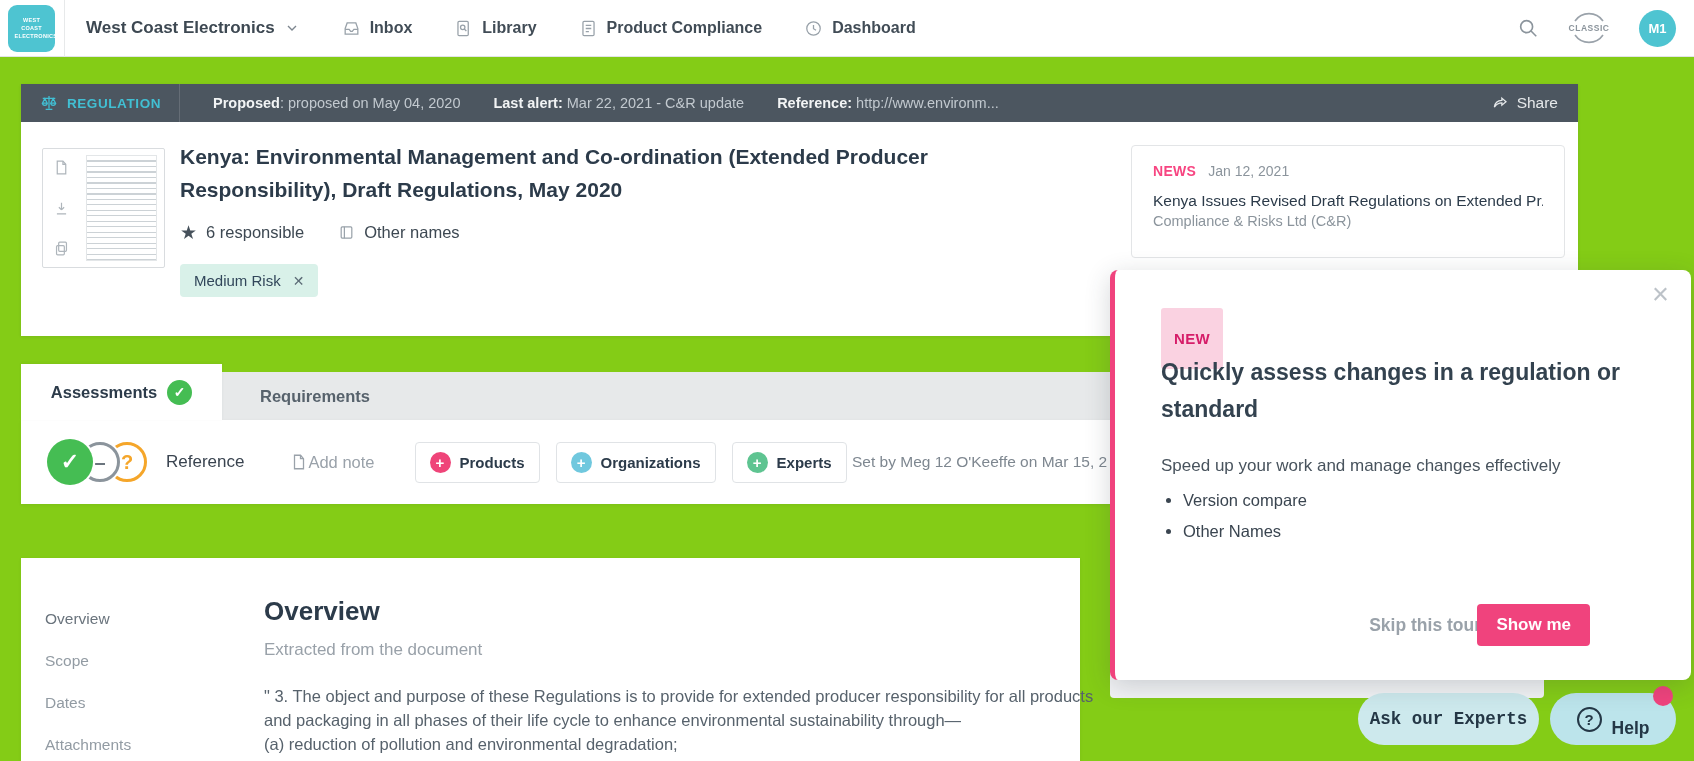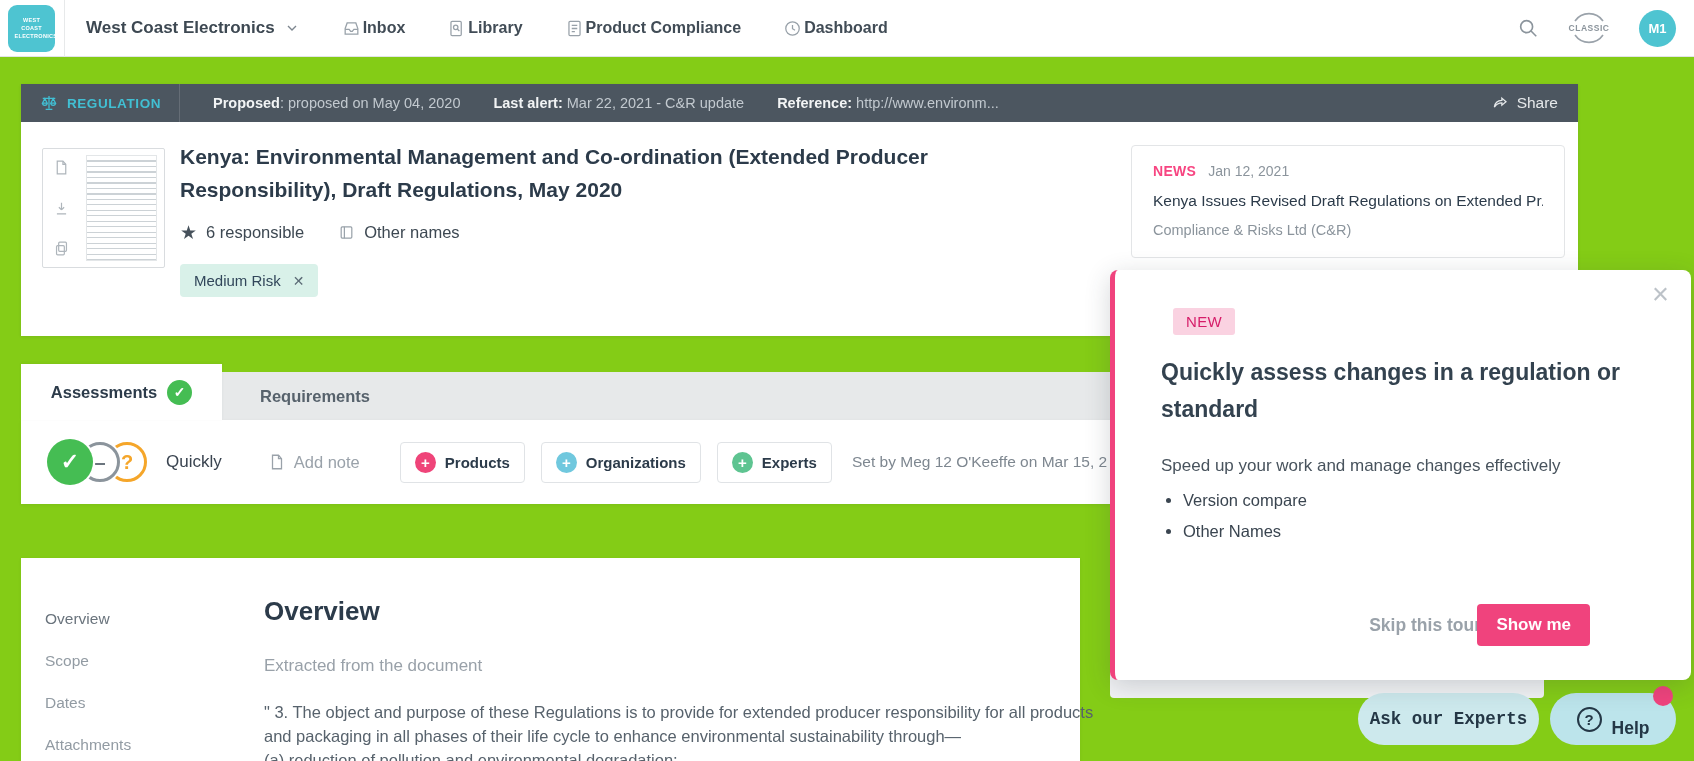--- a/index.html
+++ b/index.html
@@ -9,21 +9,21 @@
 
   
   .topnav { position:absolute; left:0; top:0; width:1694px; height:57px; background:#ffffff;
             border-bottom:1px solid #e2e4e6; display:flex; align-items:center; z-index:5; }
   .logo { width:47px; height:47px; margin-left:8px; border-radius:9px; background:#4ec4d1;
           display:flex; align-items:center; justify-content:center; cursor:pointer; }
   .logo span { color:#fff; font-size:5.5px; font-weight:bold; text-align:center; width:34px; line-height:1.5; letter-spacing:.3px; }
   .nav-divider { width:1px; height:57px; background:#e7e9ea; margin-left:9px; }
   .account { display:flex; align-items:center; gap:9px; margin-left:21px; cursor:pointer; }
   .account .acct-name { font-size:17px; font-weight:bold; color:#3d4852; }
-  .nav-item { display:flex; align-items:center; gap:2px; margin-left:42px; cursor:pointer; }
+  .nav-item { display:flex; align-items:center; gap:9px; margin-left:42px; cursor:pointer; }
   .nav-item .nav-label { font-size:16px; font-weight:600; color:#414c56; }
   .nicon { display:flex; align-items:center; }
   .nav-right { margin-left:auto; display:flex; align-items:center; gap:26px; padding-right:18px; }
   .avatar { width:37px; height:37px; border-radius:50%; background:#4ec4d1; color:#fff; font-size:13px;
             font-weight:bold; display:flex; align-items:center; justify-content:center; cursor:pointer; }
   .classic { cursor:pointer; display:flex; align-items:center; }
 
   
   .main-card { position:absolute; left:21px; top:84px; width:1557px; height:252px; background:#fff;
                box-shadow:0 1px 3px rgba(40,50,60,.10); }
@@ -54,21 +54,21 @@
               background:#d9f1e9; border-radius:4px; padding:8px 14px; }
   .risk-tag .risk-label { font-size:15px; color:#31465a;text-align:right; }
   .risk-tag .risk-x { color:#5c6b76; font-size:14px; cursor:pointer; }
 
   .news-card { position:absolute; left:1110px; top:61px; width:434px; height:113px; background:#fff;
                border:1px solid #e3e5e7; border-radius:4px; padding:17px 21px; cursor:pointer; }
   .news-top { display:flex; align-items:center; gap:12px; }
   .news-badge { color:#f74581; font-size:14px; font-weight:bold; letter-spacing:.3px; }
   .news-date { color:#8b949c; font-size:14px; }
   .news-title { margin-top:13px; font-size:15.5px; color:#2c3b4a; white-space:nowrap; overflow:hidden; }
-  .news-source { margin-top:12px; font-size:14.5px; color:#8b949c; }
+  .news-source { margin-top:3px; font-size:14.5px; color:#8b949c; }
 
   
   .tab-strip { position:absolute; left:21px; top:372px; width:1557px; height:48px; background:#e7e9ea; }
   .tab-active { position:absolute; left:21px; top:364px; width:201px; height:56px; background:#fff; z-index:2;
                 display:flex; align-items:center; justify-content:center; gap:10px; cursor:pointer;
                 box-shadow:0 -1px 3px rgba(40,50,60,.06); }
   .tab-active .tab-label { font-size:16.5px; font-weight:bold; color:#2c3b4a; }
   .check-circle { width:25px; height:25px; border-radius:50%; background:#45bd53; color:#fff; font-size:14px;
                   display:flex; align-items:center; justify-content:center; font-weight:bold; }
   .tab-req { position:absolute; left:222px; top:372px; width:186px; height:48px; display:flex; align-items:center;
@@ -79,52 +79,52 @@
                  box-shadow:0 1px 3px rgba(40,50,60,.08); display:flex; align-items:center; padding-left:26px; }
   .circles { display:flex; align-items:center; }
   .circ { border-radius:50%; display:flex; align-items:center; justify-content:center; cursor:pointer; background:#fff; }
   .c-green { width:46px; height:46px; background:#45bd53; color:#fff; font-size:22px; font-weight:bold; z-index:3;
              box-shadow:0 0 0 2px #fff; }
   .c-gray { width:40px; height:40px; border:3px solid #8b949c; color:#6b757e; font-size:20px; font-weight:bold;
             margin-left:-13px; z-index:2; box-shadow:0 0 0 2px #fff; }
   .c-orange { width:40px; height:40px; border:3px solid #f5a62a; color:#f5a62a; font-size:20px; font-weight:bold;
               margin-left:-13px; z-index:1; }
   .relevant { margin-left:19px; font-size:17px; color:#3a4450; }
-  .add-note { margin-left:46px; display:flex; align-items:center; gap:8px; cursor:pointer; }
+  .add-note { margin-left:46px; display:flex; align-items:center; cursor:pointer; }
   .add-note span { font-size:16.5px; color:#9aa2aa; }
   .assess-btn { margin-left:16px; display:flex; align-items:center; gap:9px; border:1px solid #e0e3e6;
                 border-radius:4px; background:#fff; padding:9px 14px; cursor:pointer; }
   .assess-btn:nth-of-type(1){ margin-left:40px; }
   .assess-btn .btn-label { font-size:15px; font-weight:600; color:#2c3b4a; }
   .plus-circ { width:21px; height:21px; border-radius:50%; color:#fff; font-size:15px; font-weight:bold;
                display:flex; align-items:center; justify-content:center; line-height:1; }
   .plus-pink { background:#ef4479; } .plus-blue { background:#70c8de; } .plus-green { background:#5ec491; }
   .set-by { position:absolute; left:831px; top:50%; transform:translateY(-50%); font-size:15.5px; color:#7e8790;
             white-space:nowrap; }
 
   
   .overview-card { position:absolute; left:21px; top:558px; width:1059px; height:246px; background:#fff;
                    box-shadow:0 1px 3px rgba(40,50,60,.08); }
   .side-nav { position:absolute; left:24px; top:52px; display:flex; flex-direction:column; gap:24px; }
   .side-link { font-size:15.5px; color:#929ba3; cursor:pointer; }
   .side-link.active { color:#6a747d; }
   .ov-main { position:absolute; left:243px; top:38px; width:850px; }
   .ov-h { font-size:26px; font-weight:600; color:#2c3b4a; }
-  .ov-sub { margin-top:29px; font-size:17px; color:#99a1a9; }
+  .ov-sub { margin-top:13px; font-size:17px; color:#99a1a9; }
   .ov-body { margin-top:25px; font-size:16.5px; color:#57626c; line-height:1.45; width:845px; white-space:pre-line; }
 
   .ghost-panel { position:absolute; left:1110px; top:558px; width:434px; height:140px; background:#f2f3f5;
                  border-radius:4px; }
 
   
   .tour { position:absolute; left:1110px; top:270px; width:581px; height:410px; background:#fff; z-index:10;
           border-radius:8px; border-left:5px solid #f0437d; box-shadow:0 6px 26px rgba(45,55,65,.20); }
   .tour-close { position:absolute; top:8px; right:22px; font-size:29px; color:#bcc2c8; cursor:pointer; font-weight:300; }
   .tour-badge { position:absolute; top:38px; left:46px; background:#fad2e1; color:#d61d69; font-size:15px;
-                font-weight:normal; padding:5px 13px; border-radius:3px; letter-spacing:.3px;margin-left:12px; }
+                font-weight:bold; padding:22px 13px; border-radius:3px; letter-spacing:.3px; }
   .tour-title { position:absolute; top:84px; left:46px; width:505px; font-size:23px; font-weight:bold;
                 color:#33424f; line-height:1.6; }
   .tour-sub { position:absolute; top:186px; left:46px; font-size:17px; color:#48535d; }
   .tour-list { position:absolute; top:216px; left:68px; font-size:16.5px; color:#3a4550; line-height:1.75; }
   .tour-list li { margin-bottom:2px; }
   .tour-skip { position:absolute; top:345px; right:210px; font-size:17.5px; font-weight:600; color:#9aa2aa; cursor:pointer; }
   .tour-cta { position:absolute; top:334px; right:101px; background:#f0437d; color:#fff; font-size:17px;
               font-weight:600; border:none; border-radius:4px; padding:11px 19px; cursor:pointer;
               font-family:"Liberation Sans", sans-serif; }
 
@@ -304,21 +304,21 @@
   <div class="tab-req">
       <span>Requirements</span>
     </div>
 
   <section class="assess-card">
     <div class="circles">
       <div class="circ c-green">✓</div>
       <div class="circ c-gray">–</div>
       <div class="circ c-orange">?</div>
     </div>
-    <span class="relevant">Quickly</span>
+    <span class="relevant">Reference</span>
     <div class="add-note">
       <span class="nicon">
         <svg width="18" height="18" viewBox="0 0 24 24" fill="none" stroke="#9aa2aa" stroke-width="1.7">
             <path d="M6 3h8l4 4.5V21H6z"></path>
             <path d="M14 3v4.5h4"></path>
           </svg>
       </span>
       <span>Add note</span>
     </div>
     <button class="assess-btn">

